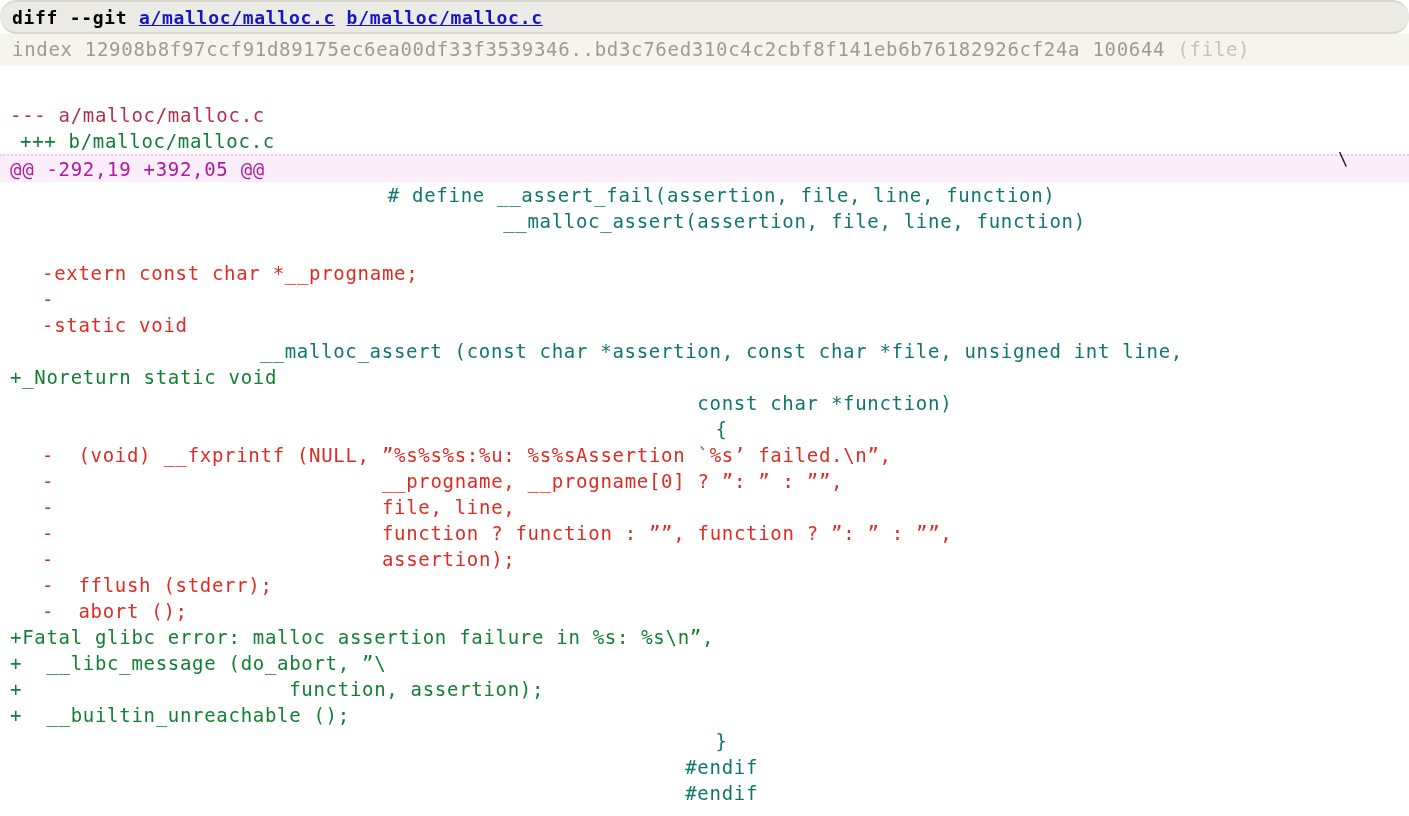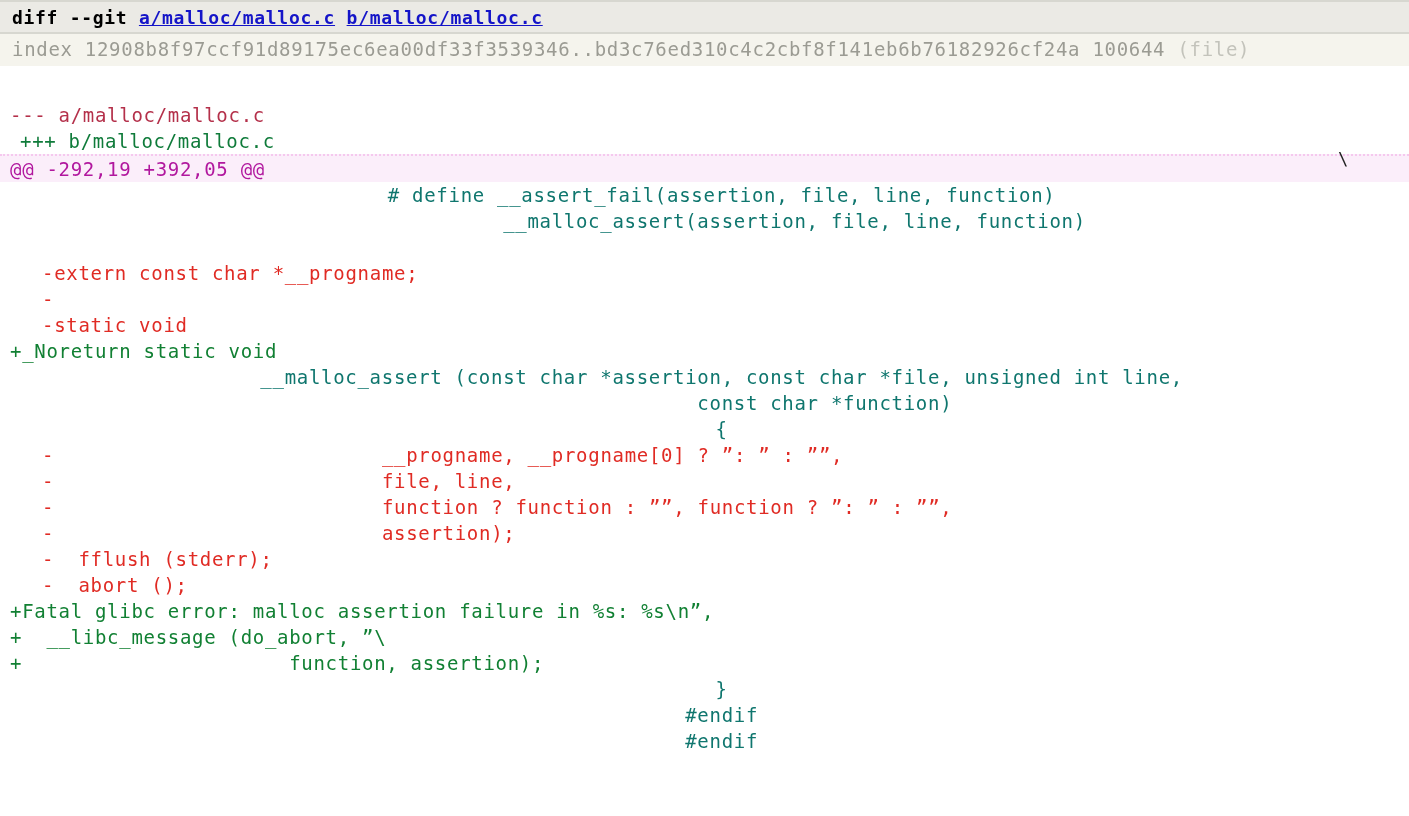--- a/index.html
+++ b/index.html
@@ -38,20 +38,21 @@
   .line-title {
     background: #ebeae5;
     border-top: 2px solid #d7d7d0;
     border-bottom: 2px solid #d7d7d0;
     font-weight: bold;
     font-size: 18px;
     color: #000000;
     height: 34px;
     line-height: 32px;
     padding-left: 12px;
+    border-radius: 17px;
   }
   .line-title .filelink {
     color: #1414c8;
     text-decoration: underline;
     font-weight: bold;
   }
 
   
   .line-index {
     background: #f5f4ed;
@@ -105,32 +106,34 @@
 
   <div class="line line-hunk">@@ -292,19 +392,05 @@</div>
 
   <div id="diff-body">
       <div class="line line-context">  # define __assert_fail(assertion, file, line, function)</div>
       <div class="line line-context">              __malloc_assert(assertion, file, line, function)</div>
       <div class="line line-context"></div>
       <div class="line line-del">-extern const char *__progname;</div>
       <div class="line line-del">-</div>
       <div class="line line-del">-static void</div>
+      <div class="line line-context">  __malloc_assert (const char *assertion, const char *file, unsigned int line,</div>
       <div class="line line-add">+_Noreturn static void</div>
-      <div class="line line-context">  __malloc_assert (const char *assertion, const char *file, unsigned int line,</div>
       <div class="line line-context">                   const char *function)</div>
       <div class="line line-context">  {</div>
+      <div class="line line-del">-  (void) __fxprintf (NULL, ”%s%s%s:%u: %s%sAssertion `%s’ failed.\n”,</div>
       <div class="line line-del">-                           __progname, __progname[0] ? ”: ” : ””,</div>
       <div class="line line-del">-                           file, line,</div>
       <div class="line line-del">-                           function ? function : ””, function ? ”: ” : ””,</div>
       <div class="line line-del">-                           assertion);</div>
       <div class="line line-del">-  fflush (stderr);</div>
       <div class="line line-del">-  abort ();</div>
       <div class="line line-add">+Fatal glibc error: malloc assertion failure in %s: %s\n”,</div>
       <div class="line line-add">+  __libc_message (do_abort, ”\</div>
       <div class="line line-add">+                      function, assertion);</div>
+      <div class="line line-add">+  __builtin_unreachable ();</div>
       <div class="line line-context">  }</div>
       <div class="line line-context">  #endif</div>
       <div class="line line-context">  #endif</div>
     </div>
 
   <div class="trail-slash" id="trail-slash" style="top: 146px; left: 1338px;">\</div>
 </div>
 
 </body></html>

